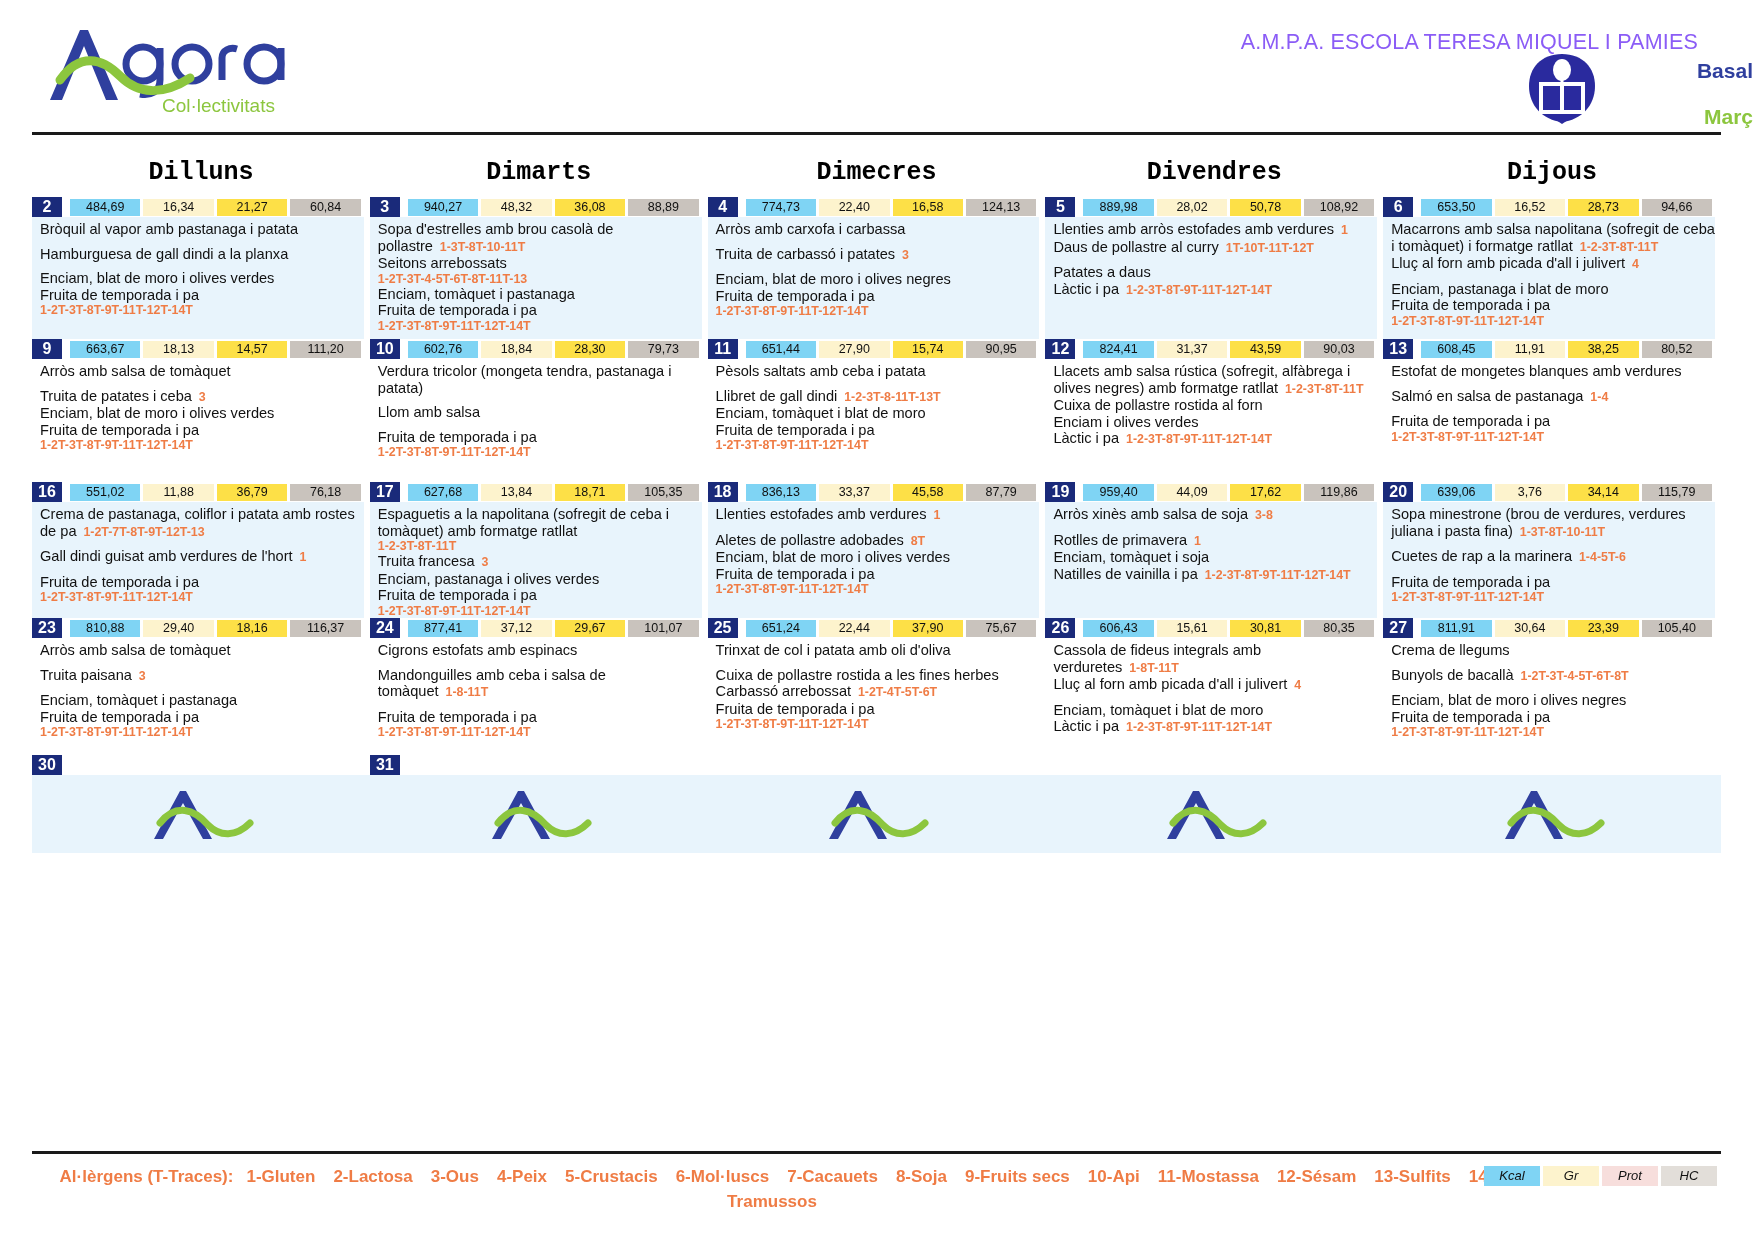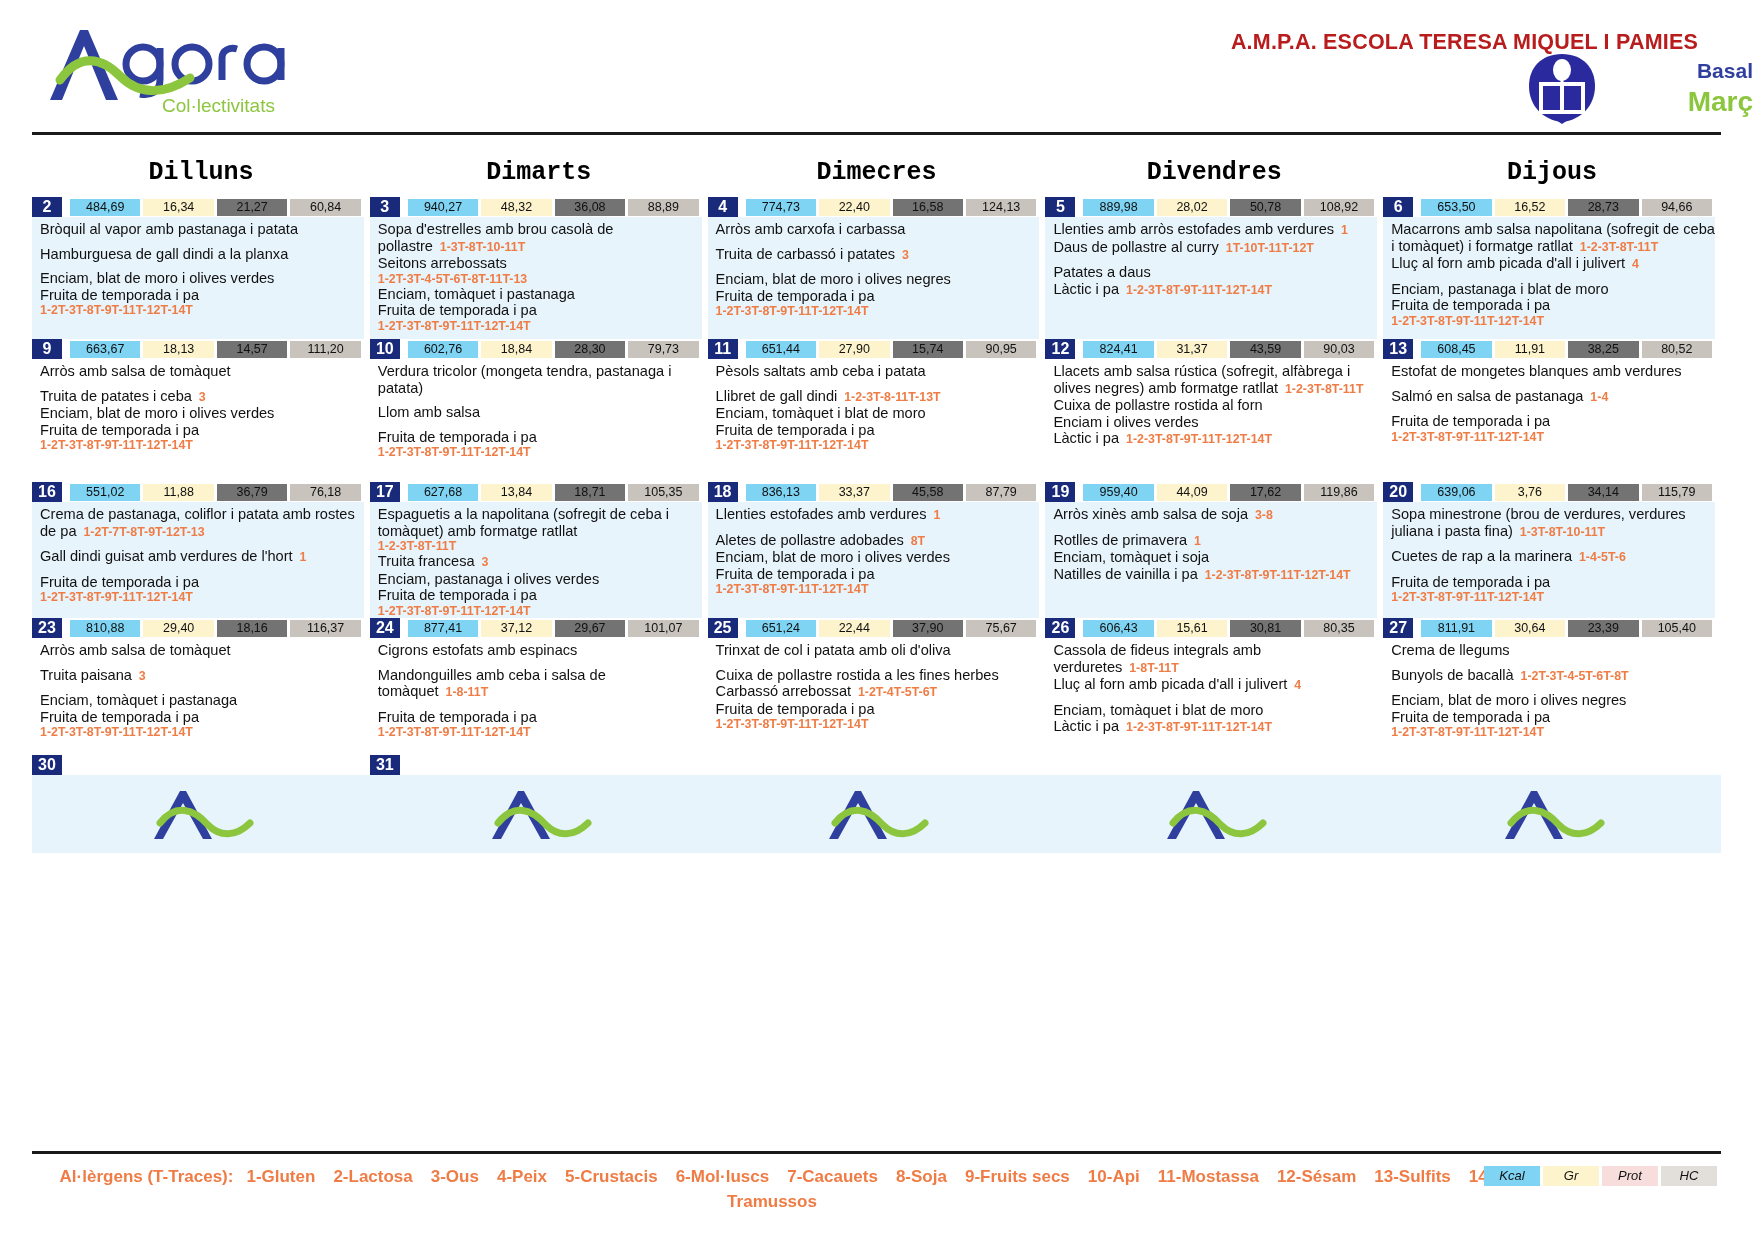--- a/index.html
+++ b/index.html
@@ -46,35 +46,35 @@
     pointer-events: none;
   }
   .title-basal {
     font-size: 21px;
     font-weight: bold;
     color: #2f3f9e;
     letter-spacing: 0px;
     line-height: 1.25;
   }
   .title-month {
-    font-size: 28px;
+    font-size: 21px;
     font-weight: bold;
     color: #8cc63e;
-    margin-top: 0;
+    margin-top: 20px;
     line-height: 1.25;
   }
 
   .school-name {
     position: absolute;
     right: 55px;
     top: 30px;
     font-size: 21.5px;
-    font-weight: bold;
+    font-weight: normal;
     letter-spacing: 0.2px;
-    color: #b91c1c;
+    color: #8b5cf6;
     white-space: nowrap;
   }
   .school-logo {
     position: absolute;
     right: 150px;
     top: 52px;
     width: 82px;
     height: 72px;
   }
 
@@ -160,21 +160,21 @@
     font-size: 12.5px;
     line-height: 17px;
     height: 17px;
     color: #111;
     white-space: nowrap;
     overflow: hidden;
     margin-right: 3px;
   }
   .nutr .kcal { background: #7fd4f4; }
   .nutr .gr   { background: #fdf3cd; }
-  .nutr .prot { background: #737373; }
+  .nutr .prot { background: #fde047; }
   .nutr .hc   { background: #c9c3bd; }
 
   .items {
     padding: 2px 0 4px 8px;
   }
   .item {
     font-size: 14.6px;
     line-height: 16.6px;
     color: #111;
     white-space: normal;

